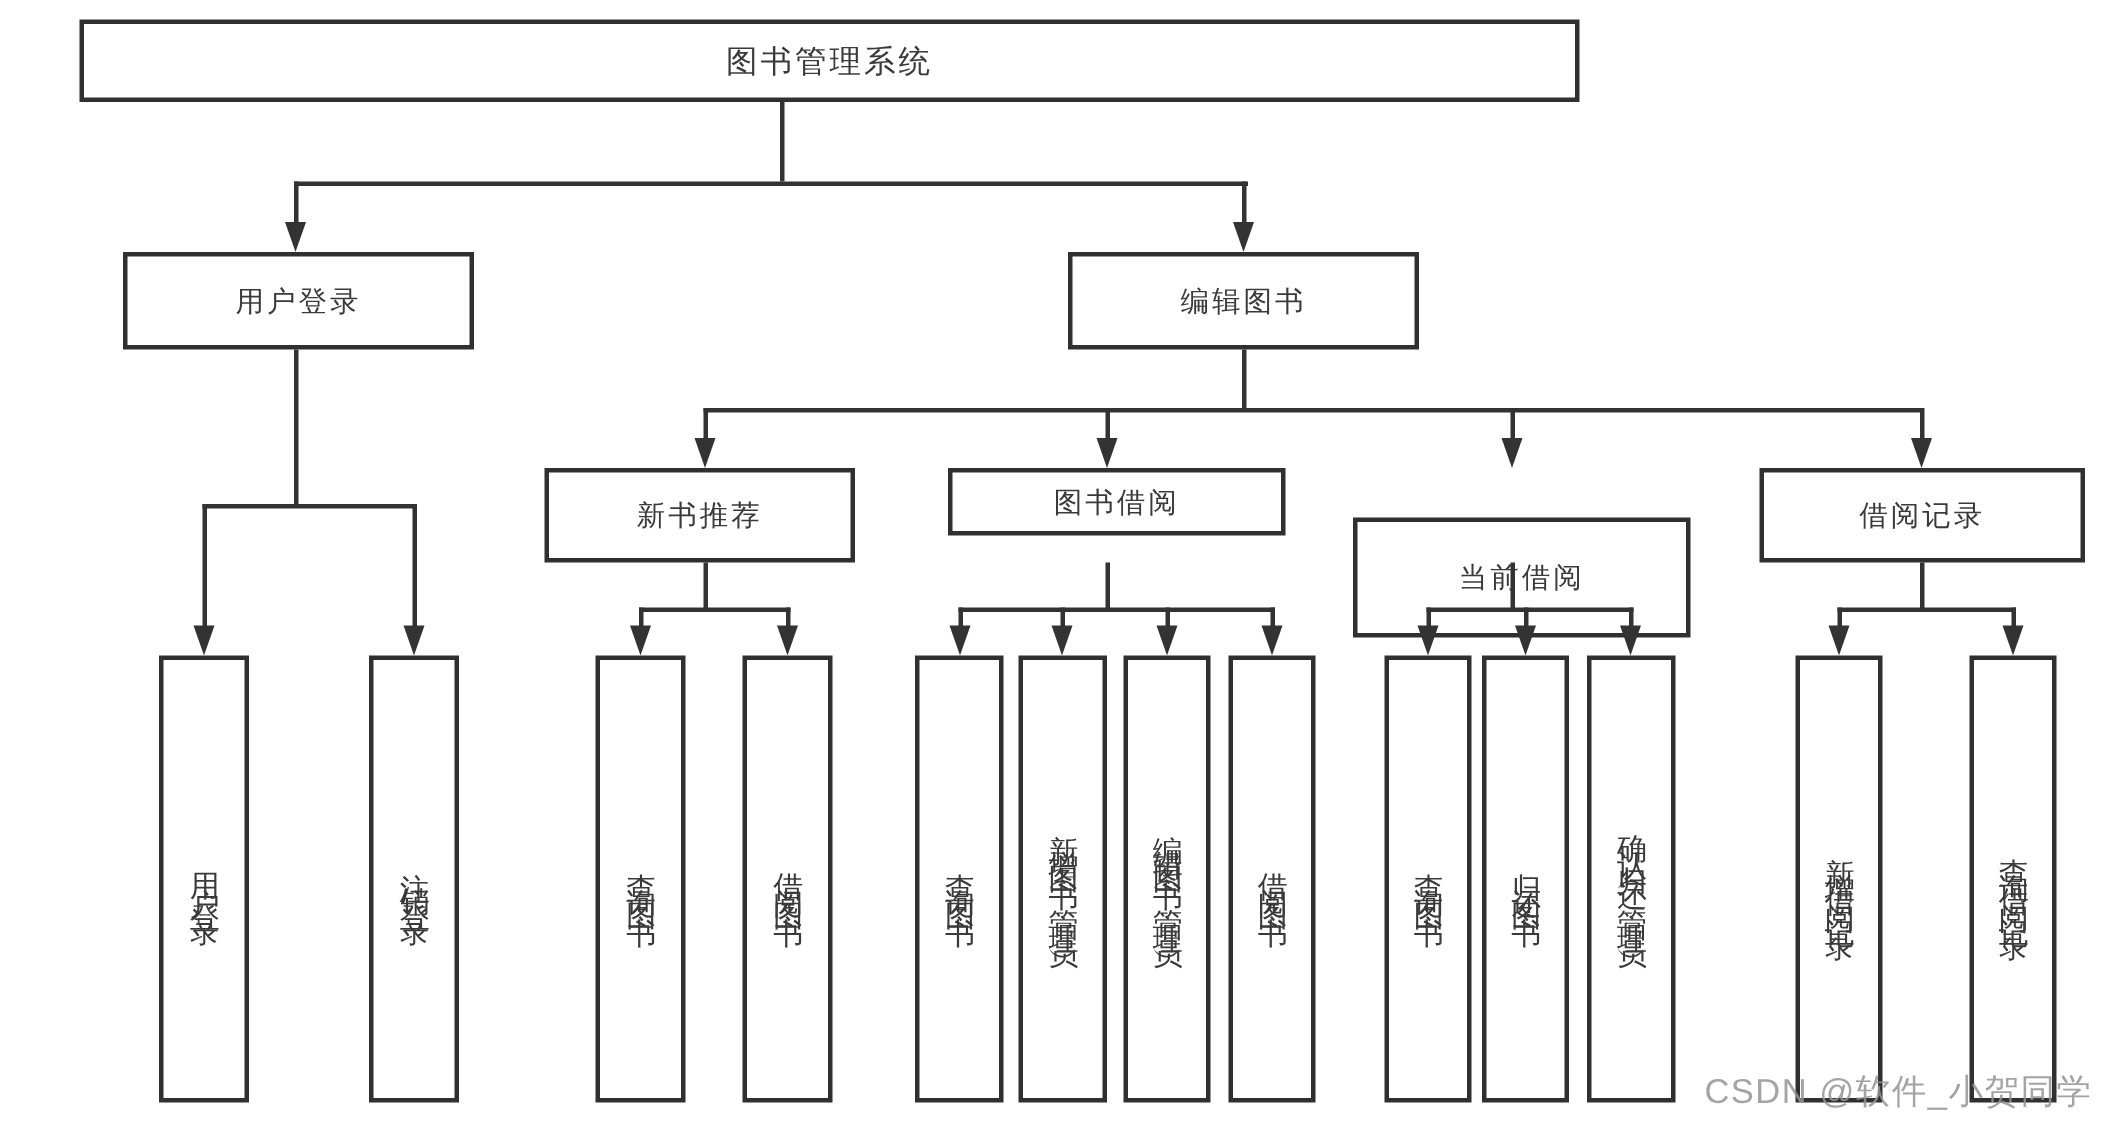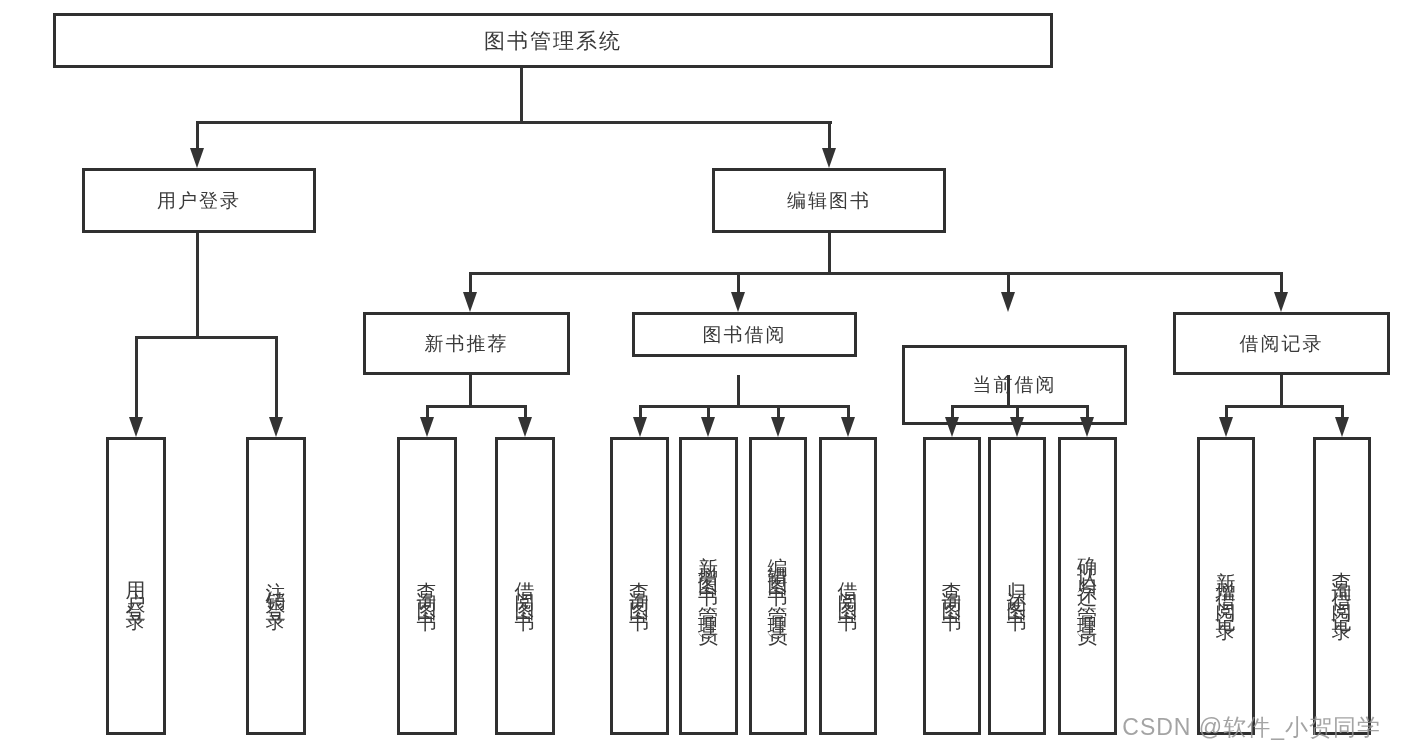--- a/index.html
+++ b/index.html
@@ -60,21 +60,21 @@
     position: absolute;
     width: 0;
     height: 0;
     border-left: 7px solid transparent;
     border-right: 7px solid transparent;
     border-top: 20px solid #333333;
   }
   .watermark {
     position: absolute;
     top: 712px;
-    right: 24px;
+    right: 10px;
     font-size: 23px;
     letter-spacing: 1px;
     color: rgba(148, 148, 148, 0.85);
     white-space: nowrap;
   }
 </style>
 </head>
 <body>
 
 <div class="canvas">

